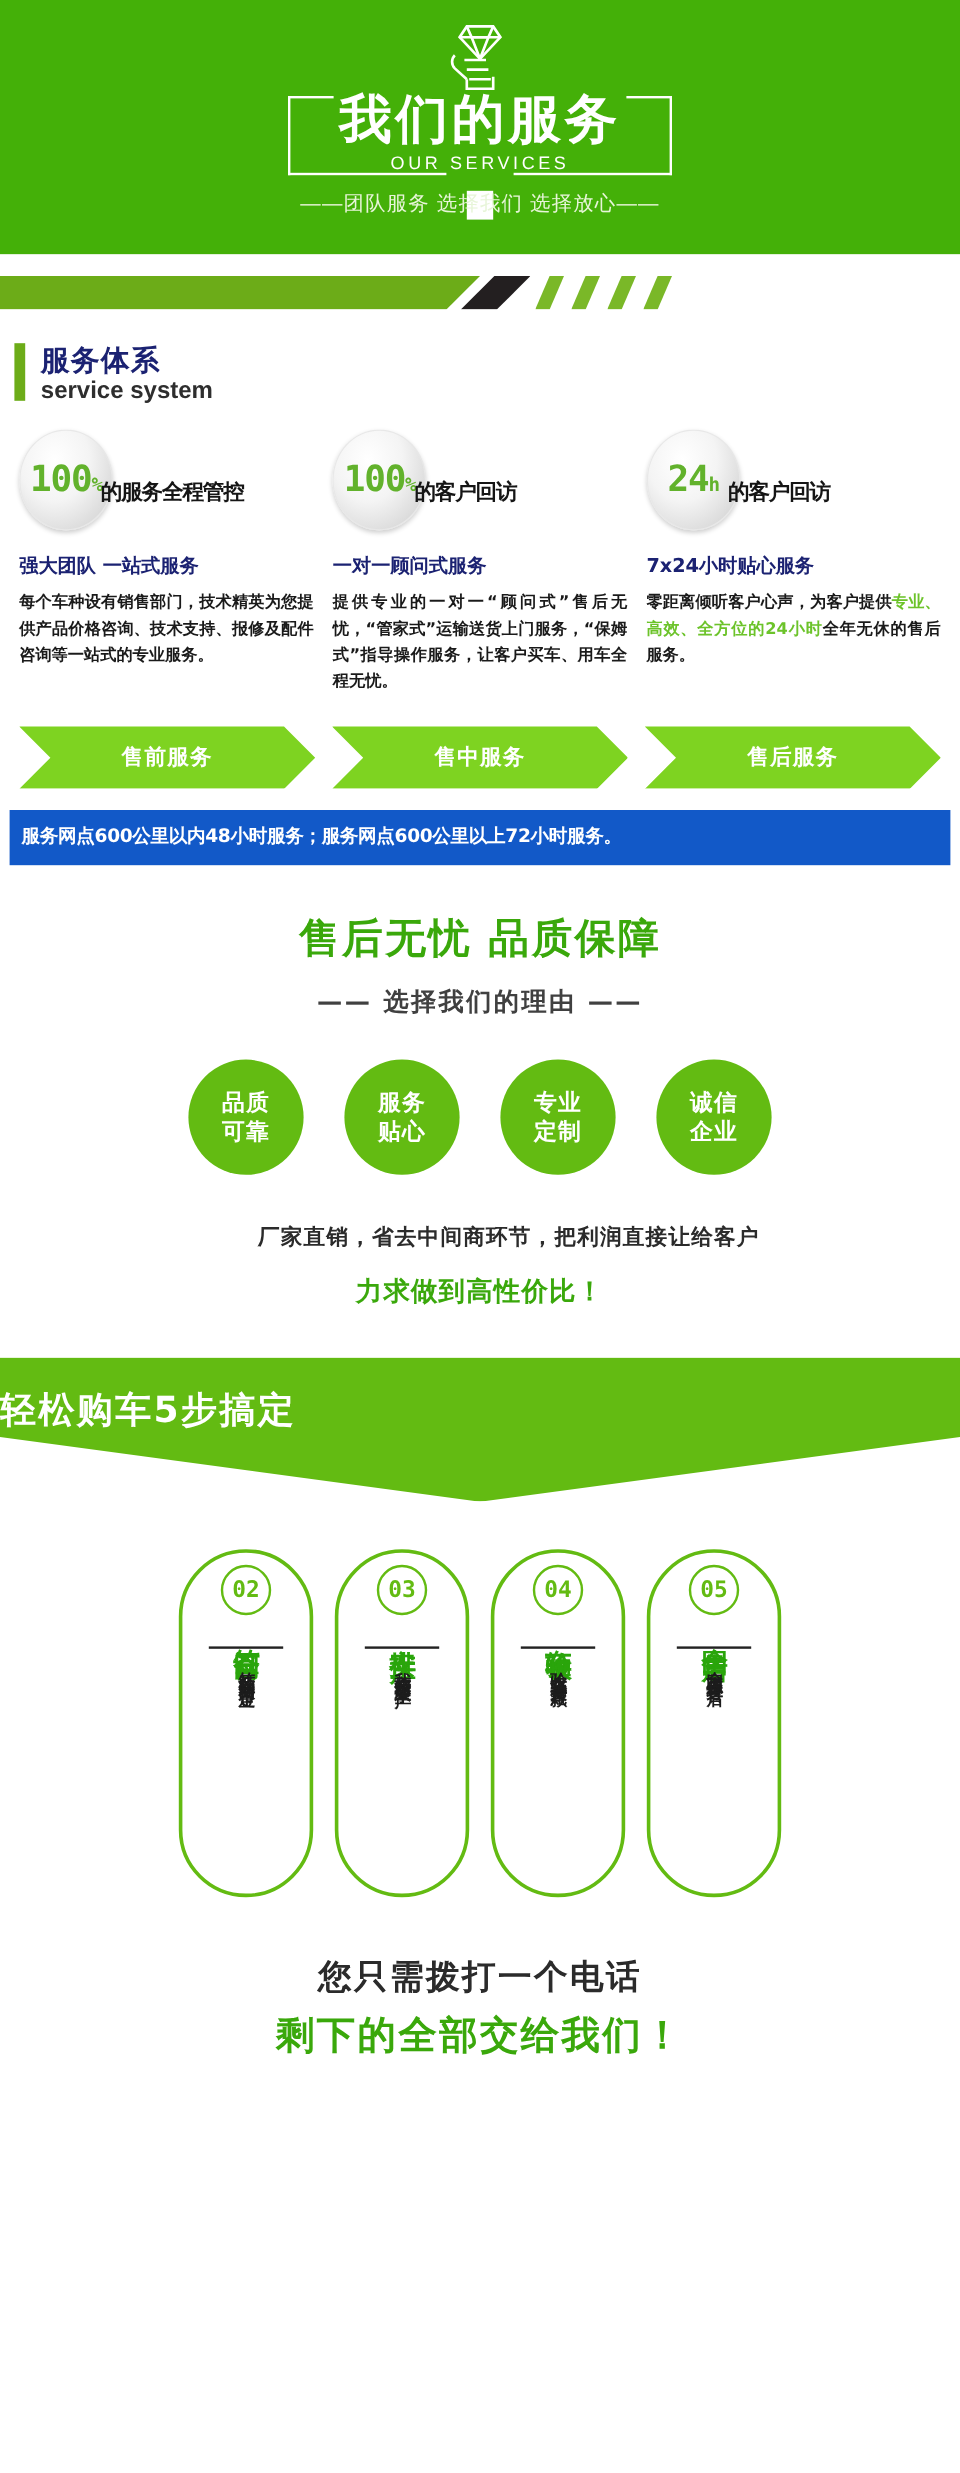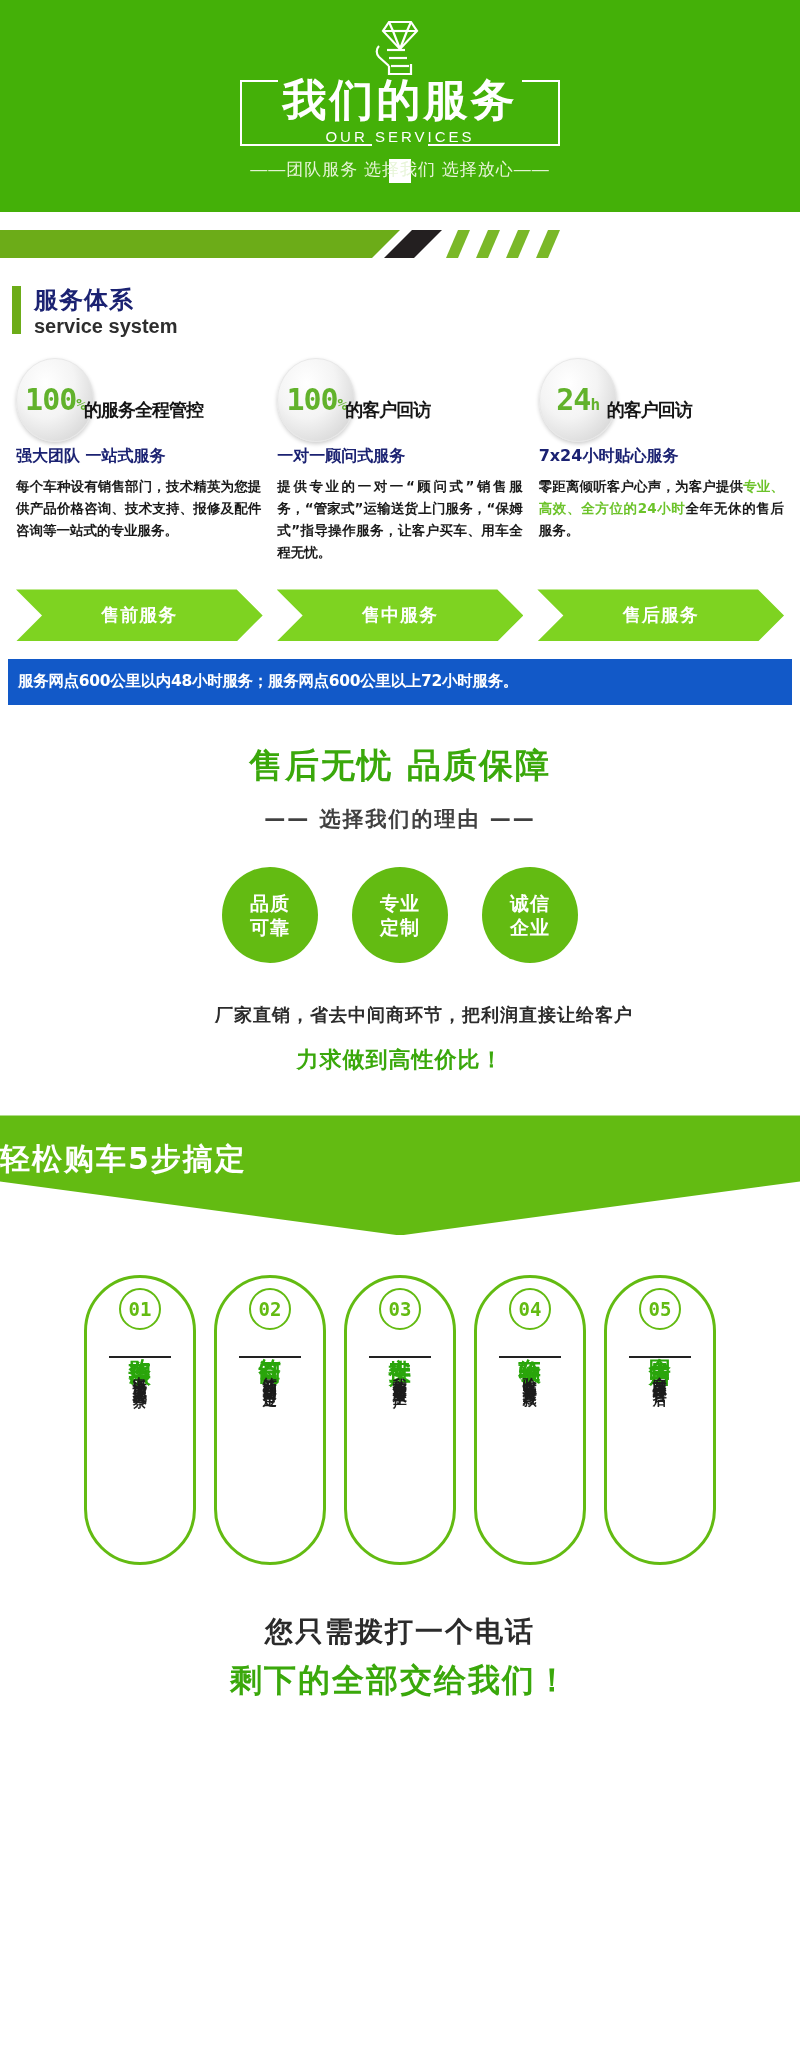--- a/index.html
+++ b/index.html
@@ -144,21 +144,21 @@
   }
   .badge-num .unit { font-size: 16px; }
   .badge-label {
     font-size: 18px; font-weight: bold; color: #151515;
     margin-left: -10px; margin-top: 20px;
     font-family: "DejaVu Sans", sans-serif;
     letter-spacing: -1px; white-space: nowrap;
   }
   .feat-sub {
     font-size: 16px; font-weight: bold; color: #1b2272;
-    margin-top: 4px; font-family: "DejaVu Sans", sans-serif;
+    margin-top: 20px; font-family: "DejaVu Sans", sans-serif;
     letter-spacing: 0; white-space: nowrap;
   }
   .feat-body {
     font-size: 13.5px; color: #1a1a1a; line-height: 1.62;
     margin-top: 9px; font-weight: bold;
     font-family: "DejaVu Sans", sans-serif;
     text-align: justify;
   }
   .hl { color: #6cc32a; }
 
@@ -343,21 +343,21 @@
   </div>
 
   <div class="feat-col">
     <div class="feat-badge-row">
       <div class="badge-circle">
         <div class="badge-num"><span>100</span><span class="unit">%</span></div>
       </div>
       <div class="badge-label">的客户回访</div>
     </div>
     <div class="feat-sub">一对一顾问式服务</div>
-    <div class="feat-body">提供专业的一对一“顾问式”销售服务，“管家式”运输送货上门服务，“保姆式”指导操作服务，让客户买车、用车全程无忧。</div>
+    <div class="feat-body">提供专业的一对一“顾问式”售后无忧，“管家式”运输送货上门服务，“保姆式”指导操作服务，让客户买车、用车全程无忧。</div>
   </div>
 
   <div class="feat-col">
     <div class="feat-badge-row">
       <div class="badge-circle">
         <div class="badge-num"><span>24</span><span class="unit">h</span></div>
       </div>
       <div class="badge-label">的客户回访</div>
     </div>
     <div class="feat-sub">7x24小时贴心服务</div>
@@ -384,43 +384,41 @@
 
 <div class="qual-title">售后无忧 品质保障</div>
 <div class="qual-sub">—— 选择我们的理由 ——</div>
 
 <div class="pills">
   <div class="pill">
     <span>品质</span>
     <span>可靠</span>
   </div>
   <div class="pill">
+    <span>服务</span>
+    <span>贴心</span>
+  </div>
+  <div class="pill">
     <span>专业</span>
     <span>定制</span>
   </div>
   <div class="pill">
     <span>诚信</span>
     <span>企业</span>
   </div>
 </div>
 
 <div class="qual-foot1">厂家直销，省去中间商环节，把利润直接让给客户</div>
 <div class="qual-foot2">力求做到高性价比！</div>
 
 <div class="arrow-banner">
   <span>轻松购车5步搞定</span>
 </div>
 
 <div class="steps">
-  <div class="step">
-    <div class="step-num">01</div>
-    <div class="step-title">购车洽谈</div>
-    <div class="step-rule"></div>
-    <div class="step-desc">电话洽谈或实地考察</div>
-  </div>
   <div class="step">
     <div class="step-num">02</div>
     <div class="step-title">签订合同</div>
     <div class="step-rule"></div>
     <div class="step-desc">签订购销合同付定金</div>
   </div>
   <div class="step">
     <div class="step-num">03</div>
     <div class="step-title">安排生产</div>
     <div class="step-rule"></div>

